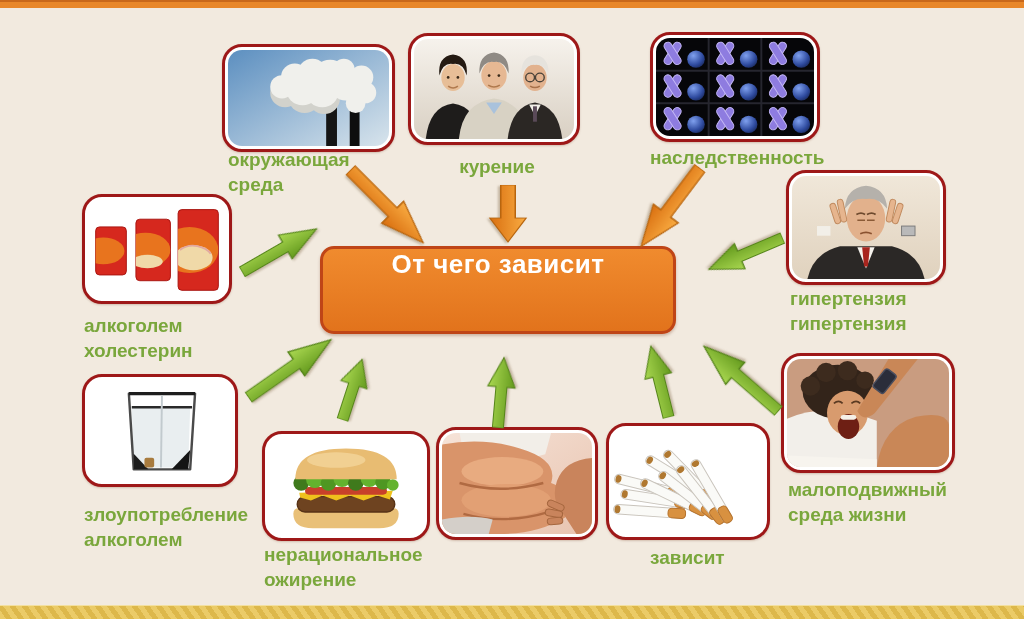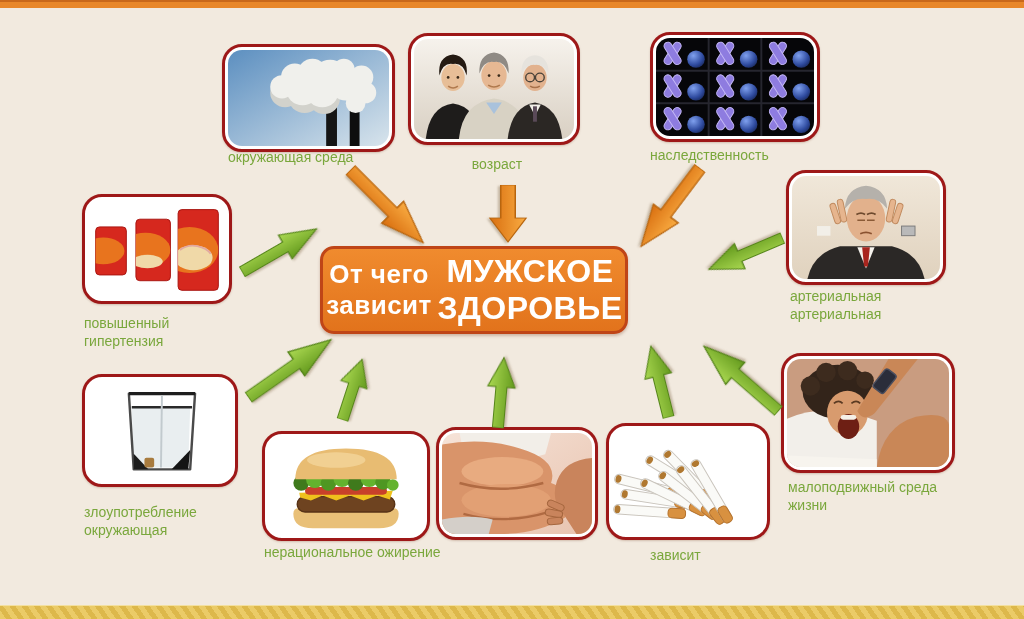--- a/index.html
+++ b/index.html
@@ -16,27 +16,27 @@
     position:absolute;left:0;bottom:0;width:1024px;height:13px;
     background:repeating-linear-gradient(55deg,#EBCB67 0 5px,#DDB84B 5px 10px);
     border-top:1px solid #F3E0A0;
   }
   .card{
     position:absolute;background:#fff;border:3px solid #9E1818;border-radius:20px;
     padding:3px;box-sizing:border-box;box-shadow:0 1px 2px rgba(120,60,30,.25);
   }
   .card svg{display:block;width:100%;height:100%;border-radius:14px;}
   .flabel{
-    position:absolute;color:#7AA73C;font-weight:normal;font-size:14px;line-height:1.3;
+    position:absolute;color:#7AA73C;font-weight:bold;font-size:19px;line-height:1.3;
   }
   .center-box{
-    position:absolute;left:320px;top:246px;width:308px;height:88px;box-sizing:border-box;
+    position:absolute;left:320px;top:246px;width:356px;height:88px;box-sizing:border-box;
     background:linear-gradient(#F08B2E,#E2731C);
     border:3px solid #BF4517;border-radius:14px;
-    display:flex;flex-direction:row;align-items:center;justify-content:center;
+    display:flex;flex-direction:column;align-items:center;
     color:#fff;text-align:center;box-shadow:0 2px 3px rgba(120,60,30,.3);
   }
   .center-box .l1{font-size:26px;font-weight:bold;letter-spacing:.5px;}
   .center-box .l2{font-size:32px;font-weight:bold;letter-spacing:.5px;}
   .arrow{position:absolute;filter:drop-shadow(1px 2px 1px rgba(90,60,20,.3));}
 </style>
 </head>
 <body>
 
 <svg width="0" height="0" style="position:absolute" aria-hidden="true">
@@ -52,21 +52,20 @@
   </defs>
 </svg>
 
 <div class="stage">
 
   <div class="top-strip"></div>
   <div class="bottom-strip"></div>
 
   <div class="center-box">
     <div class="l1">От чего зависит</div>
-    <div class="l2">МУЖСКОЕ ЗДОРОВЬЕ</div>
   </div>
 
   <div class="card" style="left:222px;top:44px;width:173px;height:108px">
     <svg viewBox="0 0 164 99" preserveAspectRatio="none">
       <defs>
           <linearGradient id="skyG" x1="0" y1="0" x2="1" y2="1">
         <stop offset="0" stop-color="#5C8FC0"></stop>
             <stop offset="1" stop-color="#D8E4EC"></stop>
           </linearGradient>
         </defs>
@@ -124,21 +123,21 @@
       <path d="M118,68 L124,80 L130,68 Z" fill="#F2EFE8"></path>
       <rect x="122" y="70" width="4" height="16" fill="#5A4A58"></rect>
       <ellipse cx="124" cy="40" rx="12" ry="14" fill="#E2B28E"></ellipse>
       <path d="M110,36 Q110,18 124,17 Q138,18 138,36 Q132,26 124,27 Q116,26 110,36 Z" fill="#E6E3DD"></path>
       <circle cx="119" cy="40" r="4.5" fill="none" stroke="#4A4238" stroke-width="1.4"></circle>
       <circle cx="129" cy="40" r="4.5" fill="none" stroke="#4A4238" stroke-width="1.4"></circle>
       <path d="M123,40 h2" stroke="#4A4238" stroke-width="1.4"></path>
       <path d="M119,49 Q124,52 129,49" stroke="#A8714A" stroke-width="1.6" fill="none"></path>
     </svg>
   </div>
-  <div class="flabel" style="left:432px;top:155px;width:130px;text-align:center">возраст</div>
+  <div class="flabel" style="left:432px;top:155px;width:130px;text-align:center">курение</div>
 
   <div class="card" style="left:650px;top:32px;width:170px;height:110px">
     <svg viewBox="0 0 162 102" preserveAspectRatio="none">
       <defs>
         <radialGradient id="orbG" cx="0.35" cy="0.3" r="0.9">
           <stop offset="0" stop-color="#7FA0EE"></stop>
             <stop offset="0.6" stop-color="#2E4A9E"></stop>
             <stop offset="1" stop-color="#101A3E"></stop>
         </radialGradient>
         <g id="chrTile">
@@ -193,21 +192,21 @@
         <ellipse cx="62" cy="64" rx="16" ry="7" fill="#F0D9A8"></ellipse>
       </g>
       <rect x="94" y="10" width="42" height="84" rx="4" fill="#D6281E" stroke="#A81410"></rect>
       <g clip-path="url(#cl3)">
         <ellipse cx="106" cy="52" rx="30" ry="24" fill="#E8741E"></ellipse>
         <ellipse cx="110" cy="60" rx="20" ry="13" fill="#F0D9A8"></ellipse>
         <path d="M96,52 q8,-6 18,-4 q10,2 14,8" stroke="#E2A8A0" stroke-width="2" fill="none"></path>
       </g>
     </svg>
   </div>
-  <div class="flabel" style="left:84px;top:314px;width:150px">повышенный гипертензия</div>
+  <div class="flabel" style="left:84px;top:314px;width:150px">алкоголем холестерин</div>
 
   <div class="card" style="left:786px;top:170px;width:160px;height:115px">
     <svg viewBox="0 0 154 107" preserveAspectRatio="none">
       <defs>
           <linearGradient id="bgHy" x1="0" y1="0" x2="0" y2="1">
         <stop offset="0" stop-color="#F0E7D9"></stop>
             <stop offset="1" stop-color="#E0D2BE"></stop>
           </linearGradient>
         </defs>
       <rect width="154" height="107" fill="url(#bgHy)"></rect>
@@ -222,36 +221,36 @@
       <g fill="#E6B58E" stroke="#C08A5E" stroke-width="1">
         <rect x="42" y="28" width="6" height="22" rx="3" transform="rotate(-18 45 39)"></rect>
         <rect x="49" y="24" width="6" height="24" rx="3" transform="rotate(-12 52 36)"></rect>
         <rect x="100" y="24" width="6" height="24" rx="3" transform="rotate(12 103 36)"></rect>
         <rect x="107" y="28" width="6" height="22" rx="3" transform="rotate(18 110 39)"></rect>
       </g>
       <rect x="26" y="52" width="14" height="10" fill="#F2EFE8"></rect>
       <rect x="114" y="52" width="14" height="10" fill="#B9B9B9" stroke="#7A7A7A"></rect>
     </svg>
   </div>
-  <div class="flabel" style="left:790px;top:287px;width:170px">артериальная артериальная</div>
+  <div class="flabel" style="left:790px;top:287px;width:170px">гипертензия гипертензия</div>
 
   <div class="card" style="left:82px;top:374px;width:156px;height:113px">
     <svg viewBox="0 0 148 104" preserveAspectRatio="none">
       <rect width="148" height="104" fill="#FFFFFF"></rect>
       <polygon points="45,28 105,28 103,90 47,90" fill="#E9EEF0"></polygon>
       <path d="M42,14 L110,14 L105,92 L47,92 Z" fill="none" stroke="#4A4A4A" stroke-width="2.5" stroke-linejoin="round"></path>
       <line x1="42" y1="14" x2="110" y2="14" stroke="#1E1E1E" stroke-width="3.5"></line>
       <line x1="45" y1="28" x2="107" y2="28" stroke="#2A2A2A" stroke-width="2.5"></line>
       <line x1="76" y1="16" x2="75" y2="90" stroke="#C2CACE" stroke-width="2"></line>
       <path d="M47,76 L62,92 L47,92 Z" fill="#1C1C1C"></path>
       <path d="M105,72 L103,92 L86,92 Z" fill="#141414"></path>
       <rect x="58" y="80" width="10" height="10" rx="2" fill="#A87B3E"></rect>
     </svg>
   </div>
-  <div class="flabel" style="left:84px;top:503px;width:190px">злоупотребление окружающая</div>
+  <div class="flabel" style="left:84px;top:503px;width:190px">злоупотребление алкоголем</div>
 
   <div class="card" style="left:262px;top:431px;width:168px;height:110px">
     <svg viewBox="0 0 160 102" preserveAspectRatio="none">
       <rect width="160" height="102" fill="#FFFFFF"></rect>
       <path d="M26,80 Q26,95 46,95 L114,95 Q134,95 134,80 Q134,74 128,74 L32,74 Q26,74 26,80 Z" fill="#E9C078"></path>
       <rect x="30" y="62" width="100" height="16" rx="8" fill="#6E4320" stroke="#573216" stroke-width="1.5"></rect>
       <polygon points="32,58 128,56 125,65 112,61 98,66 84,61 70,66 56,61 44,66 33,63" fill="#EFC11C"></polygon>
       <rect x="38" y="52" width="84" height="8" rx="4" fill="#C8402A"></rect>
       <g>
         <circle cx="34" cy="48" r="8" fill="#3F7A1C"></circle>

